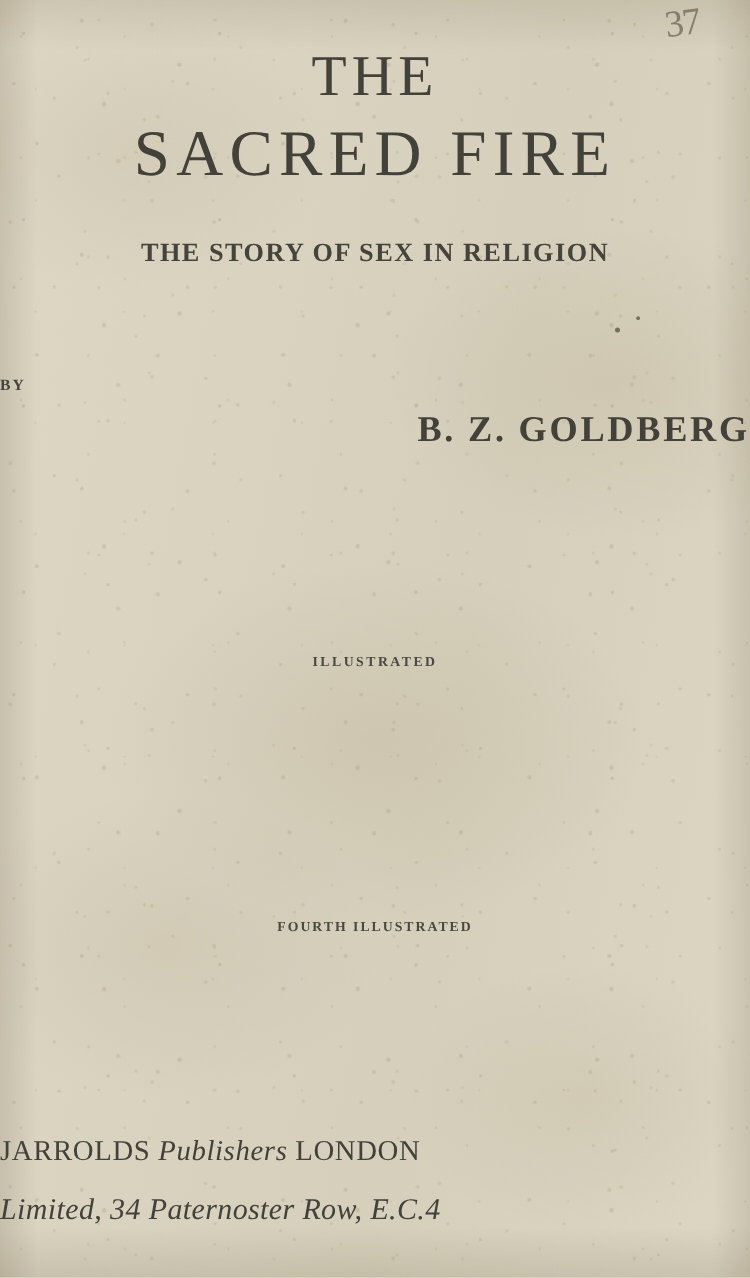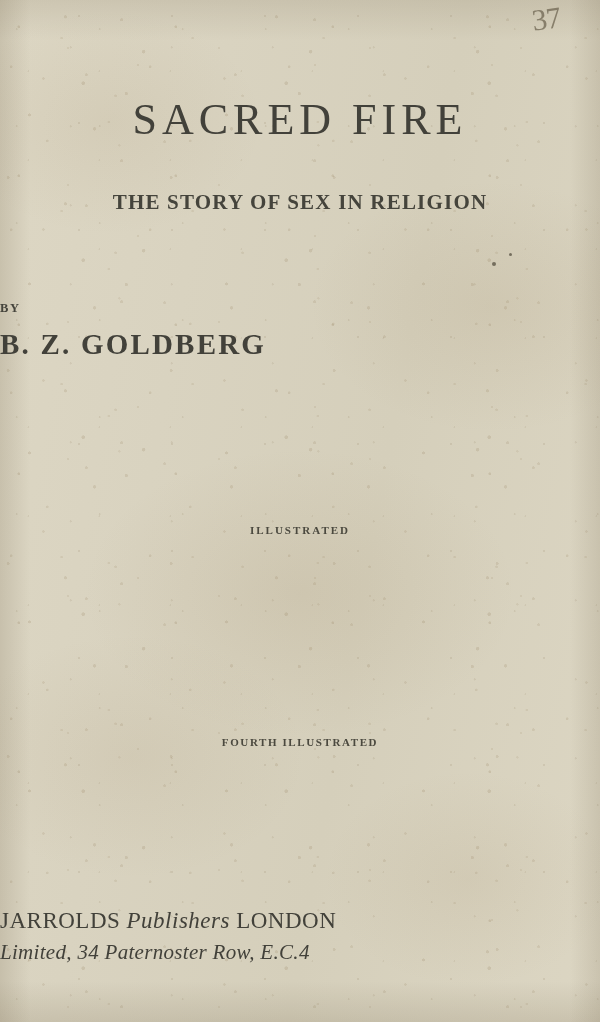--- a/index.html
+++ b/index.html
@@ -112,21 +112,21 @@
     color: #42413a;
     letter-spacing: 3px;
   }
   .title-1 {
     top: 34px;
     font-size: 46px;
     letter-spacing: 4px;
   }
   .title-2 {
     top: 94px;
-    font-size: 44px;
+    font-size: 52px;
     letter-spacing: 5px;
   }
 
   .subtitle {
     position: absolute;
     top: 190px;
     width: 100%;
     text-align: center;
     font-family: "Liberation Serif", serif;
     font-weight: bold;
@@ -143,21 +143,21 @@
     font-weight: bold;
     font-size: 12.5px;
     letter-spacing: 1.6px;
     color: #45443c;
   }
 
   .author {
     position: absolute;
     top: 328px;
     width: 100%;
-    text-align: left;
+    text-align: right;
     font-family: "Liberation Serif", serif;
     font-weight: bold;
     font-size: 29px;
     letter-spacing: 2.2px;
     color: #42413a;
   }
 
   .illustrated {
     position: absolute;
     top: 524px;
@@ -189,24 +189,24 @@
     line-height: 1.35;
   }
   .imprint-line1 {
     font-family: "Liberation Serif", serif;
     font-size: 23px;
     color: #42413a;
     letter-spacing: 0.5px;
   }
   .imprint-line2 {
     font-family: "Liberation Serif", serif;
-    font-size: 21px;
+    font-size: 24px;
     color: #42413a;
     letter-spacing: 0.3px;
-    margin-top: 2px;
+    margin-top: 16px;
   }
   .ital {
     font-style: italic;
   }
 
   .ink-dots {
     position: absolute;
     top: 252px;
     right: 78px;
     width: 30px;
@@ -228,20 +228,21 @@
 <div class="page">
 
   <div class="speckle"></div>
   <div class="speckle2"></div>
   <div class="vignette"></div>
 
   <div class="content">
 
     <div class="pencil-mark">37</div>
 
+    <div class="title-line title-1">THE</div>
 
     <div class="title-line title-2">SACRED FIRE</div>
 
     <div class="subtitle">THE STORY OF SEX IN RELIGION</div>
 
     <div class="ink-dots">
       <i></i>
         <i></i>
     </div>
 

